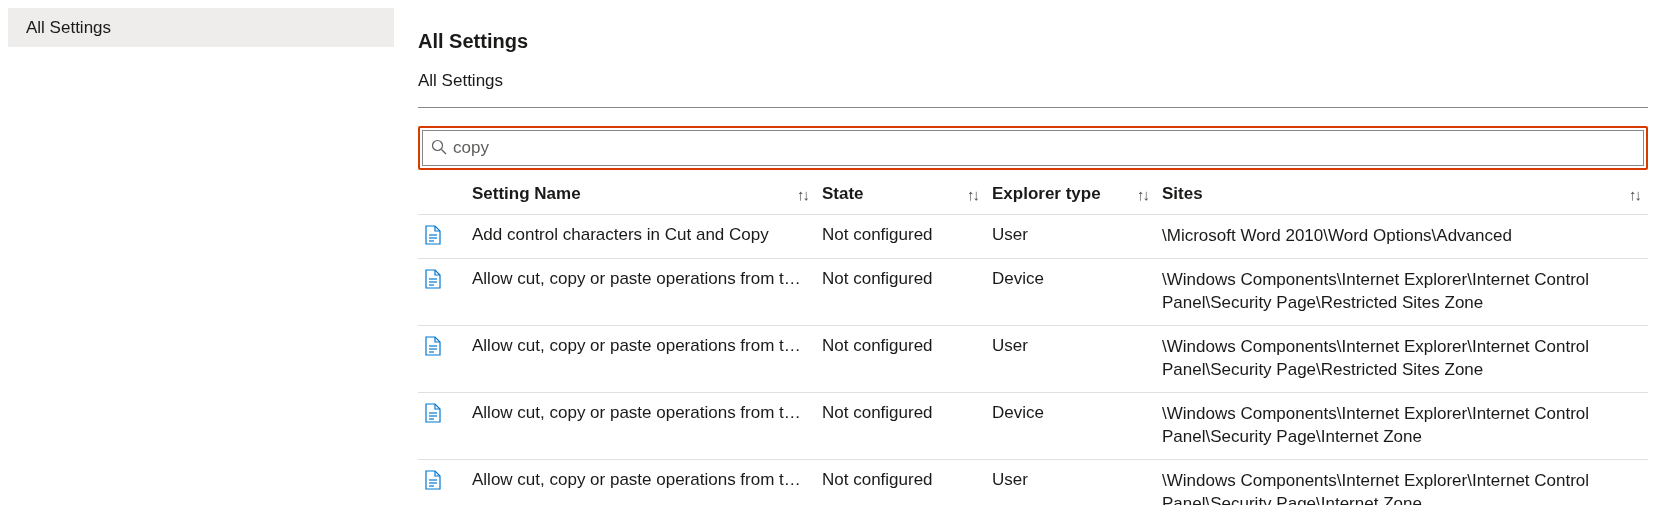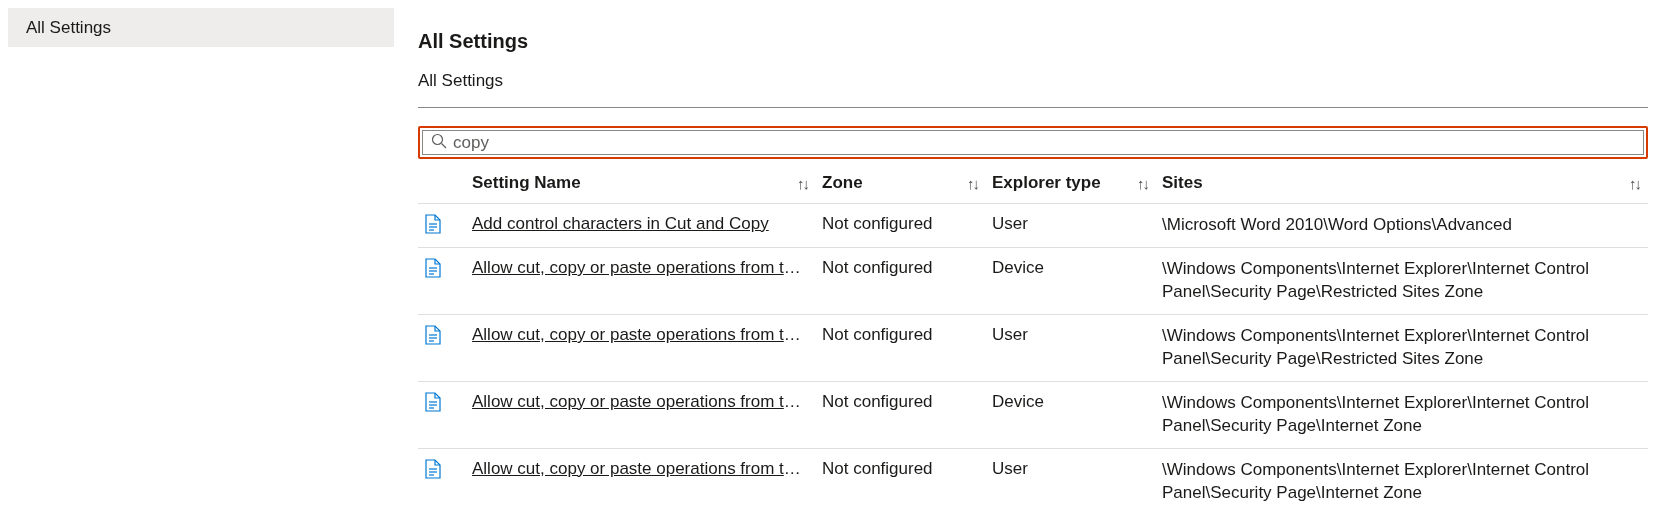--- a/index.html
+++ b/index.html
@@ -45,21 +45,21 @@
     .search-wrap {
       border: 2px solid #d83b01;
       border-radius: 2px;
       padding: 2px;
       margin-bottom: 10px;
     }
     .search-inner {
       border: 1px solid #8a8886;
       display: flex;
       align-items: center;
-      height: 25px;
+      height: 36px;
       padding: 0 8px;
     }
     .search-inner svg { flex: none; }
     .search-input {
       border: none;
       outline: none;
       font-size: 17px;
       color: #605e5c;
       margin-left: 6px;
       width: 100%;
@@ -101,21 +101,20 @@
       vertical-align: top;
     }
     table.settings tbody tr:last-child td {
       border-bottom: 1px dotted #c8c6c4;
     }
     .file-icon svg { display: block; }
     .trunc {
       white-space: nowrap;
       overflow: hidden;
       text-overflow: ellipsis;
-      text-decoration: underline;
     }
     .path-cell { line-height: 1.35; }
   </style>
 </head>
 <body>
 
 <nav class="sidebar">
   <div class="sidebar-item selected">
     <span>All Settings</span>
   </div>
@@ -149,21 +148,21 @@
       <tr>
         <th></th>
         <th>
           <div class="hd">
             <span>Setting Name</span>
             <span class="sort-icon">↑↓</span>
           </div>
         </th>
         <th>
           <div class="hd">
-            <span>Zone</span>
+            <span>State</span>
             <span class="sort-icon">↑↓</span>
           </div>
         </th>
         <th>
           <div class="hd">
             <span>Explorer type</span>
             <span class="sort-icon">↑↓</span>
           </div>
         </th>
         <th>

